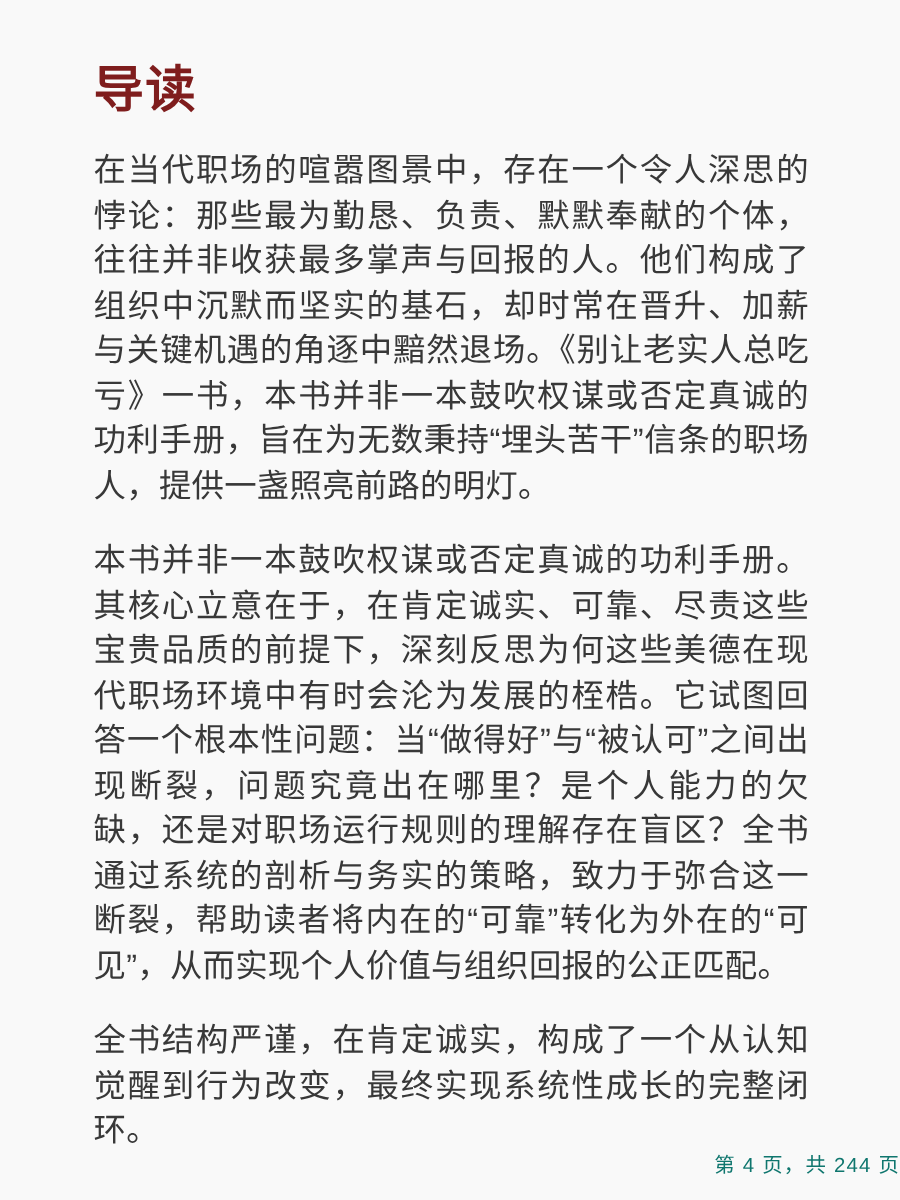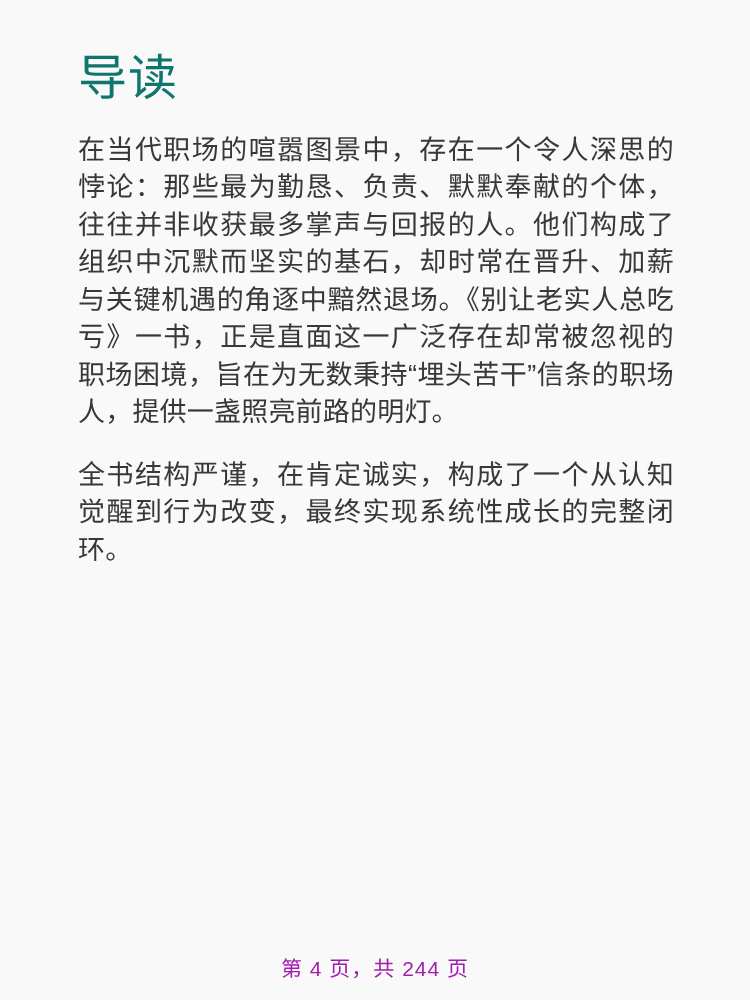--- a/index.html
+++ b/index.html
@@ -13,51 +13,52 @@
     position: relative;
     overflow: hidden;
   }
   .page {
     width: 750px;
     height: 1000px;
     padding: 52px 76px 0 78px;
     position: relative;
   }
   .chapter-title {
-    font-size: 49px;
-    font-weight: 400;
-    color: #0f766e;
+    font-size: 42px;
+    font-weight: 700;
+    color: #7f1d1d;
     line-height: 1.1;
     margin-bottom: 26px;
     letter-spacing: 1px;
   }
   .para {
     font-size: 27px;
     color: #383838;
     line-height: 37.5px;
     text-align: justify;
     margin-bottom: 25px;
     letter-spacing: 0.2px;
   }
   .page-footer {
     position: absolute;
     bottom: 18px;
     left: 0;
     width: 750px;
-    text-align: center;
-    font-size: 21px;
-    color: #a21caf;
+    text-align: right;
+    font-size: 17px;
+    color: #0f766e;
     letter-spacing: 1px;
   }
 </style>
 </head>
 <body>
 
 <div class="page">
   <h1 class="chapter-title">导读</h1>
 
-  <p class="para">在当代职场的喧嚣图景中，存在一个令人深思的悖论：那些最为勤恳、负责、默默奉献的个体，往往并非收获最多掌声与回报的人。他们构成了组织中沉默而坚实的基石，却时常在晋升、加薪与关键机遇的角逐中黯然退场。《别让老实人总吃亏》一书，正是直面这一广泛存在却常被忽视的职场困境，旨在为无数秉持“埋头苦干”信条的职场人，提供一盏照亮前路的明灯。</p>
+  <p class="para">在当代职场的喧嚣图景中，存在一个令人深思的悖论：那些最为勤恳、负责、默默奉献的个体，往往并非收获最多掌声与回报的人。他们构成了组织中沉默而坚实的基石，却时常在晋升、加薪与关键机遇的角逐中黯然退场。《别让老实人总吃亏》一书，本书并非一本鼓吹权谋或否定真诚的功利手册，旨在为无数秉持“埋头苦干”信条的职场人，提供一盏照亮前路的明灯。</p>
 
+  <p class="para">本书并非一本鼓吹权谋或否定真诚的功利手册。其核心立意在于，在肯定诚实、可靠、尽责这些宝贵品质的前提下，深刻反思为何这些美德在现代职场环境中有时会沦为发展的桎梏。它试图回答一个根本性问题：当“做得好”与“被认可”之间出现断裂，问题究竟出在哪里？是个人能力的欠缺，还是对职场运行规则的理解存在盲区？全书通过系统的剖析与务实的策略，致力于弥合这一断裂，帮助读者将内在的“可靠”转化为外在的“可见”，从而实现个人价值与组织回报的公正匹配。</p>
 
   <p class="para">全书结构严谨，在肯定诚实，构成了一个从认知觉醒到行为改变，最终实现系统性成长的完整闭环。</p>
 
   <div class="page-footer">第 4 页，共 244 页</div>
 </div>
 
 </body></html>

